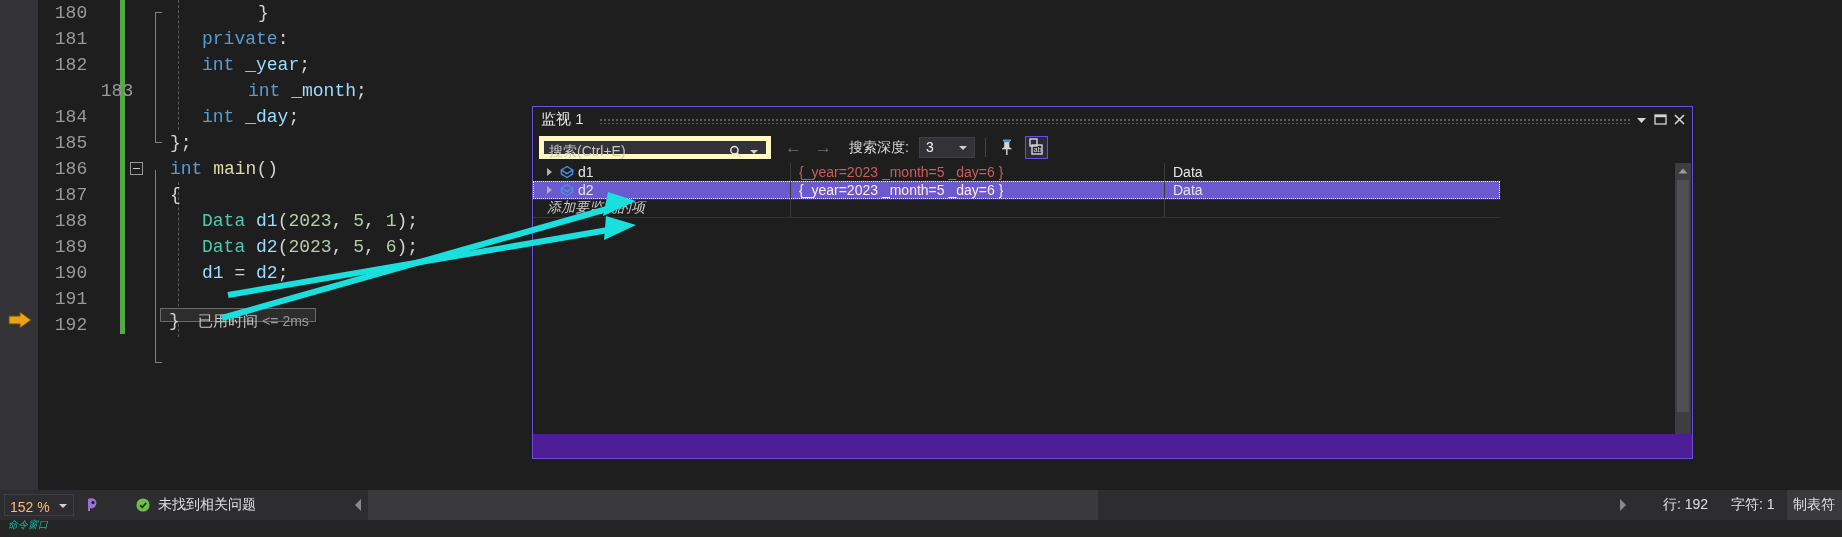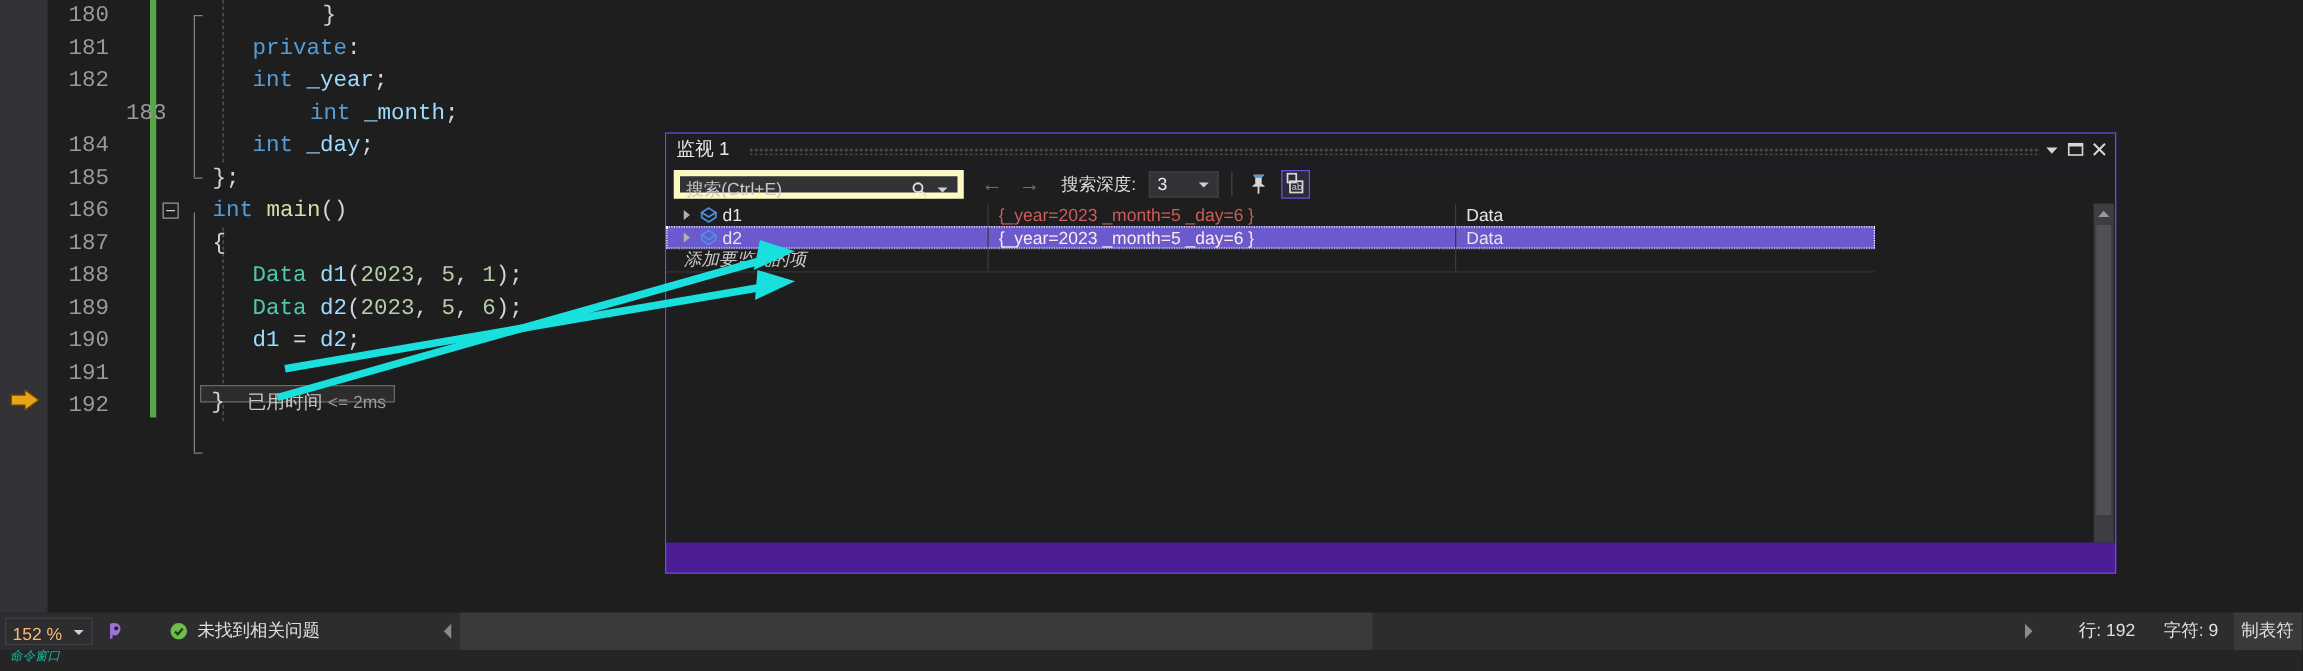--- a/index.html
+++ b/index.html
@@ -319,21 +319,21 @@
       <path d="M4 7.2 L6.2 9.4 L10.2 4.8" stroke="#1e3d12" stroke-width="1.8" fill="none"></path>
     </svg>
     <span class="sb-text" style="left:158px;">未找到相关问题</span>
 
     <span class="sb-collapse"></span>
 
     <div class="sb-panel" style="left:368px; width:730px;"></div>
 
     <span class="sb-rarrow"></span>
     <span class="sb-rt" style="left:1663px;">行: 192</span>
-    <span class="sb-rt" style="left:1731px;">字符: 9</span>
+    <span class="sb-rt" style="left:1731px;">字符: 1</span>
     <div class="sb-panel" style="left:1787px; width:55px;"></div>
     <span class="sb-rt" style="left:1793px;">制表符</span>
   </div>
 
   <div class="bottom-strip">
     <span class="bt">命令窗口</span>
   </div>
 </div>
 
 </body></html>

